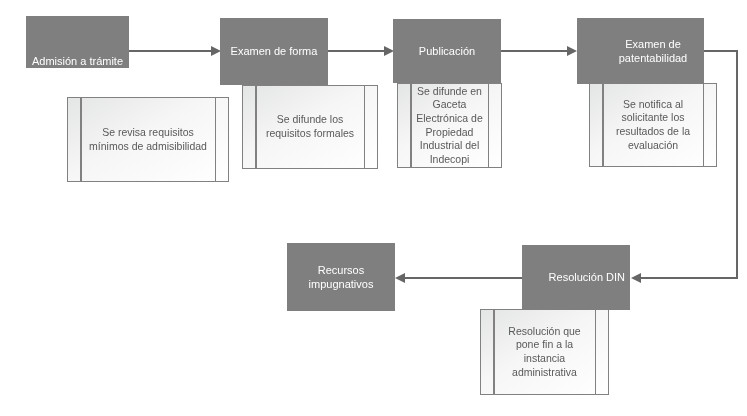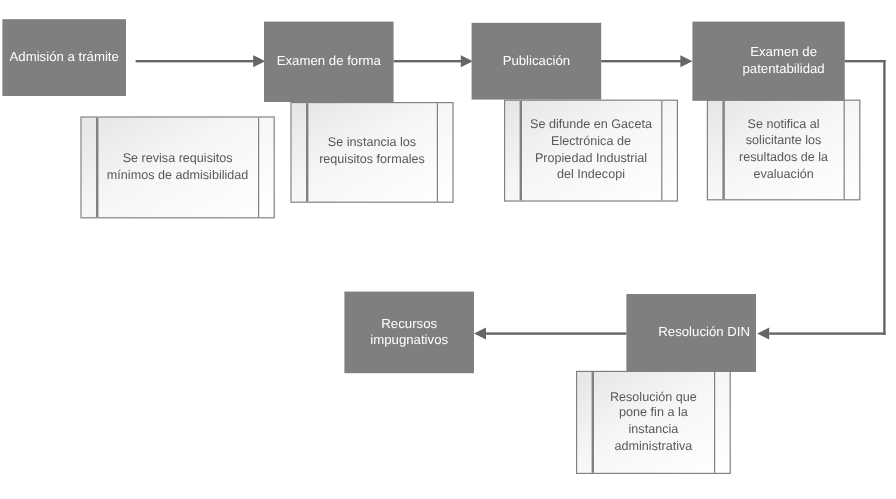--- a/index.html
+++ b/index.html
@@ -47,38 +47,38 @@
     position:absolute;width:0;height:0;z-index:2;
     border-top:5px solid transparent;border-bottom:5px solid transparent;
     border-right:10px solid #666666;
   }
 </style>
 </head>
 <body>
 
 <div class="canvas">
 
-  <div class="head-box" style="left:2px;top:16px;width:103px;height:64px;">
+  <div class="head-box" style="left:26px;top:16px;width:103px;height:52px;align-items:flex-end;">
     <span>Admisión a trámite</span>
   </div>
   <div class="sub-box" style="left:67px;top:84px;width:162px;height:85px;margin-top:13px;">
     <span>Se revisa requisitos mínimos de admisibilidad</span>
   </div>
 
   <div class="head-box" style="left:220px;top:18px;width:108px;height:67px;text-align:right;">
     <span>Examen de forma</span>
   </div>
   <div class="sub-box" style="left:242px;top:85px;width:136px;height:84px;">
-    <span>Se instancia los requisitos formales</span>
+    <span>Se difunde los requisitos formales</span>
   </div>
 
   <div class="head-box" style="left:393px;top:19px;width:108px;height:64px;">
     <span>Publicación</span>
   </div>
-  <div class="sub-box" style="left:420px;top:83px;width:145px;height:85px;">
+  <div class="sub-box" style="left:397px;top:83px;width:105px;height:85px;">
     <span>Se difunde en Gaceta Electrónica de Propiedad Industrial del Indecopi</span>
   </div>
 
   <div class="head-box" style="left:577px;top:18px;width:127px;height:66px;padding-left:30px;">
     <span>Examen de patentabilidad</span>
   </div>
   <div class="sub-box" style="left:589px;top:83px;width:128px;height:84px;">
     <span>Se notifica al solicitante los resultados de la evaluación</span>
   </div>
 

